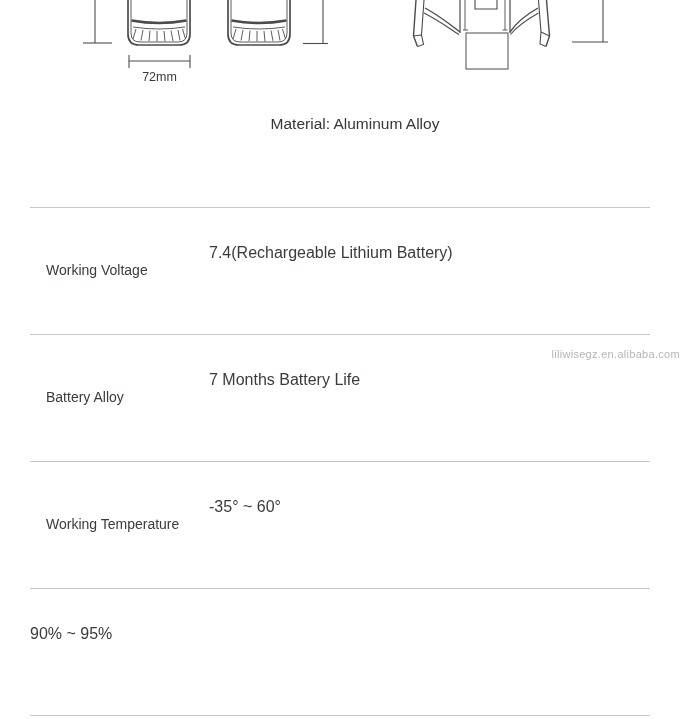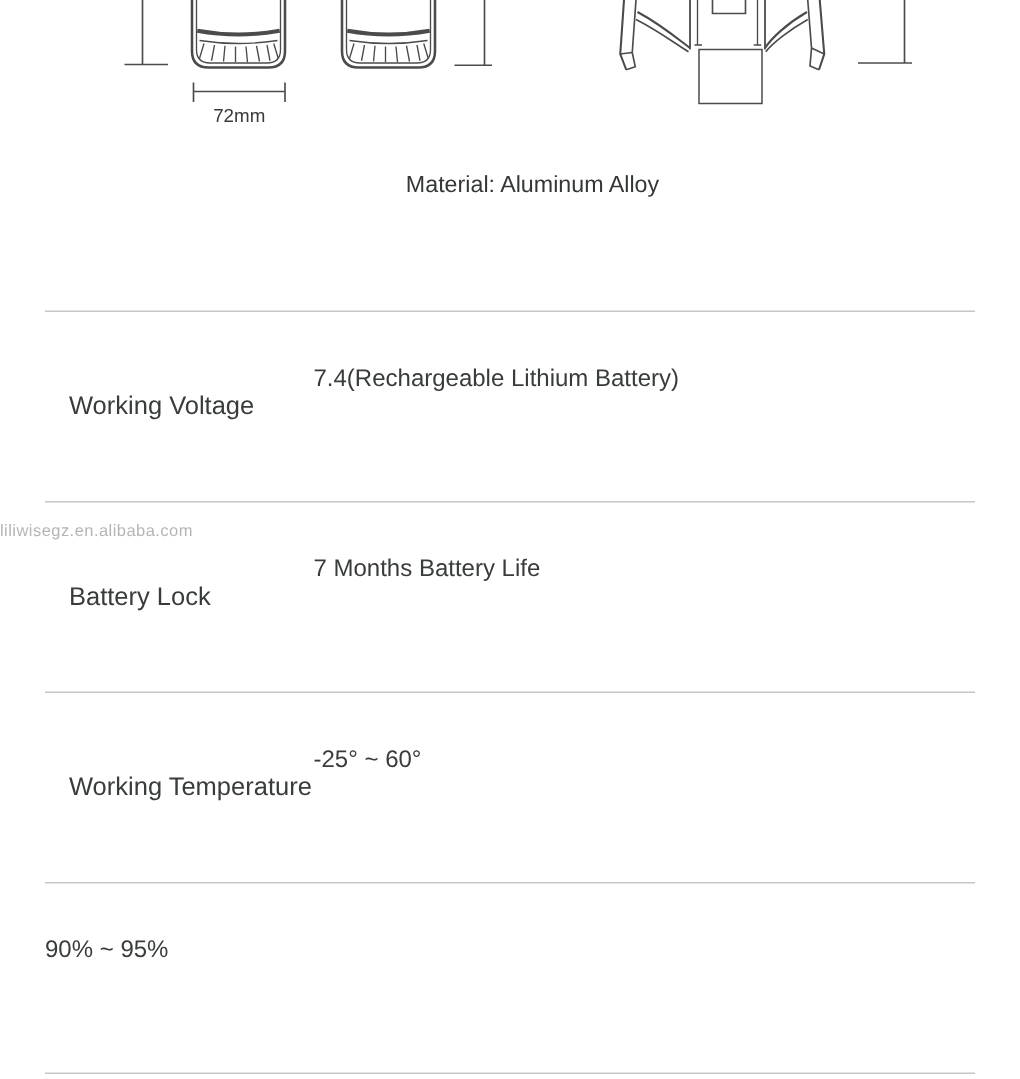--- a/index.html
+++ b/index.html
@@ -35,21 +35,21 @@
   }
   .summary-line {
     font-size: 15.5px;
     line-height: 24px;
     color: #333736;
   }
   .watermark {
     position: absolute;
     top: 348px; left: 0;
     width: 680px;
-    text-align: left;
+    text-align: right;
     font-size: 11px;
     color: #b5b5b5;
     letter-spacing: 0.3px;
   }
   .spec-table {
     position: absolute;
     top: 207px; left: 30px;
     width: 620px;
     border-top: 1px solid #c6c8c8;
   }
@@ -63,21 +63,21 @@
   .spec-row:nth-child(4) { min-height: 38px; }
   .spec-row:nth-child(5) { min-height: 35px; }
   .spec-row:nth-child(6) { min-height: 34px; }
   .spec-row:nth-child(7) { min-height: 57px; }
   .spec-row:nth-child(8) { min-height: 65px; }
   .spec-row:nth-child(9) { min-height: 40px; }
   .cell-label {
     width: 179px;
     padding-left: 16px;
     box-sizing: border-box;
-    font-size: 17px;
+    font-size: 14px;
     line-height: 15.5px;
   }
   .cell-value {
     flex: 1;
     font-size: 16px;
     line-height: 18px;
     white-space: pre-wrap;
   }
 </style>
 </head>
@@ -166,36 +166,36 @@
         <div></div>
       </div>
       <div class="cell-value">
         <div>7.4(Rechargeable Lithium Battery)</div>
         <div></div>
       </div>
     </div>
 
     <div class="spec-row">
       <div class="cell-label">
-        <div>Battery Lock</div>
+        <div>Battery Alloy</div>
         <div></div>
       </div>
       <div class="cell-value">
         <div>7 Months Battery Life</div>
         <div></div>
       </div>
     </div>
 
     <div class="spec-row">
       <div class="cell-label">
         <div>Working Temperature</div>
         <div></div>
       </div>
       <div class="cell-value">
-        <div>-25° ~ 60°</div>
+        <div>-35° ~ 60°</div>
         <div></div>
       </div>
     </div>
 
     <div class="spec-row">
       <div class="cell-value">
         <div>90% ~ 95%</div>
         <div></div>
       </div>
     </div>

